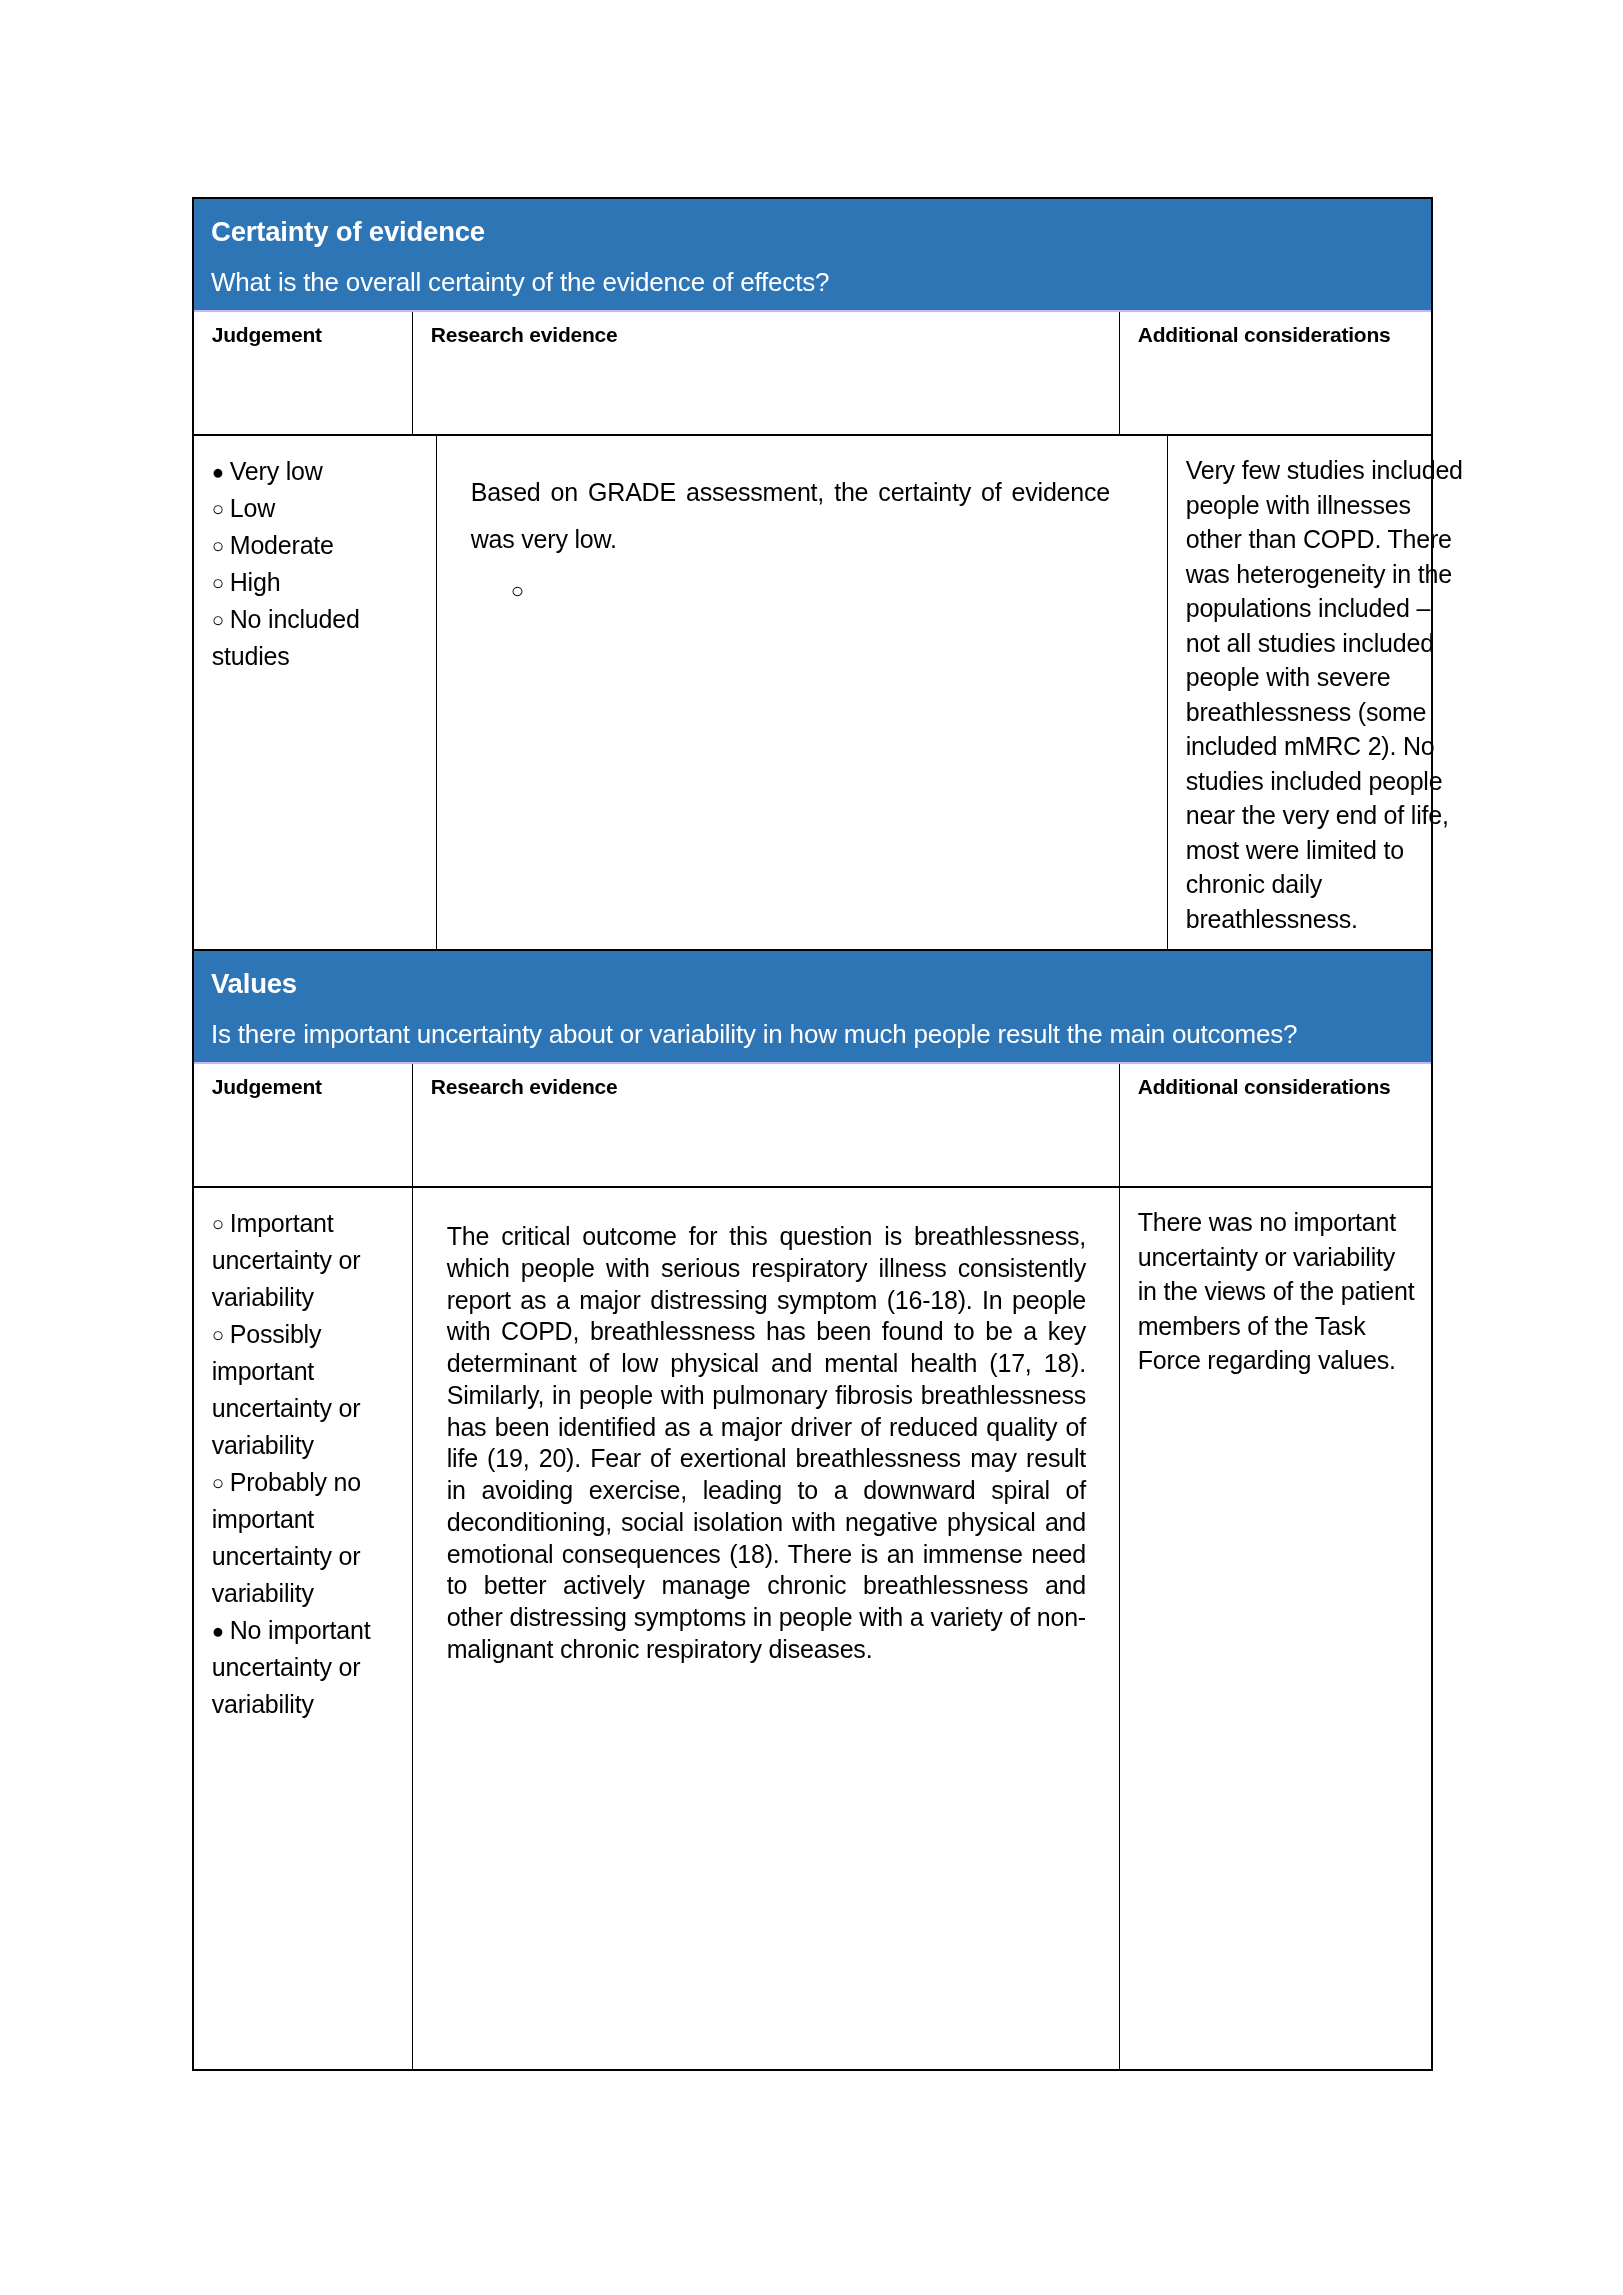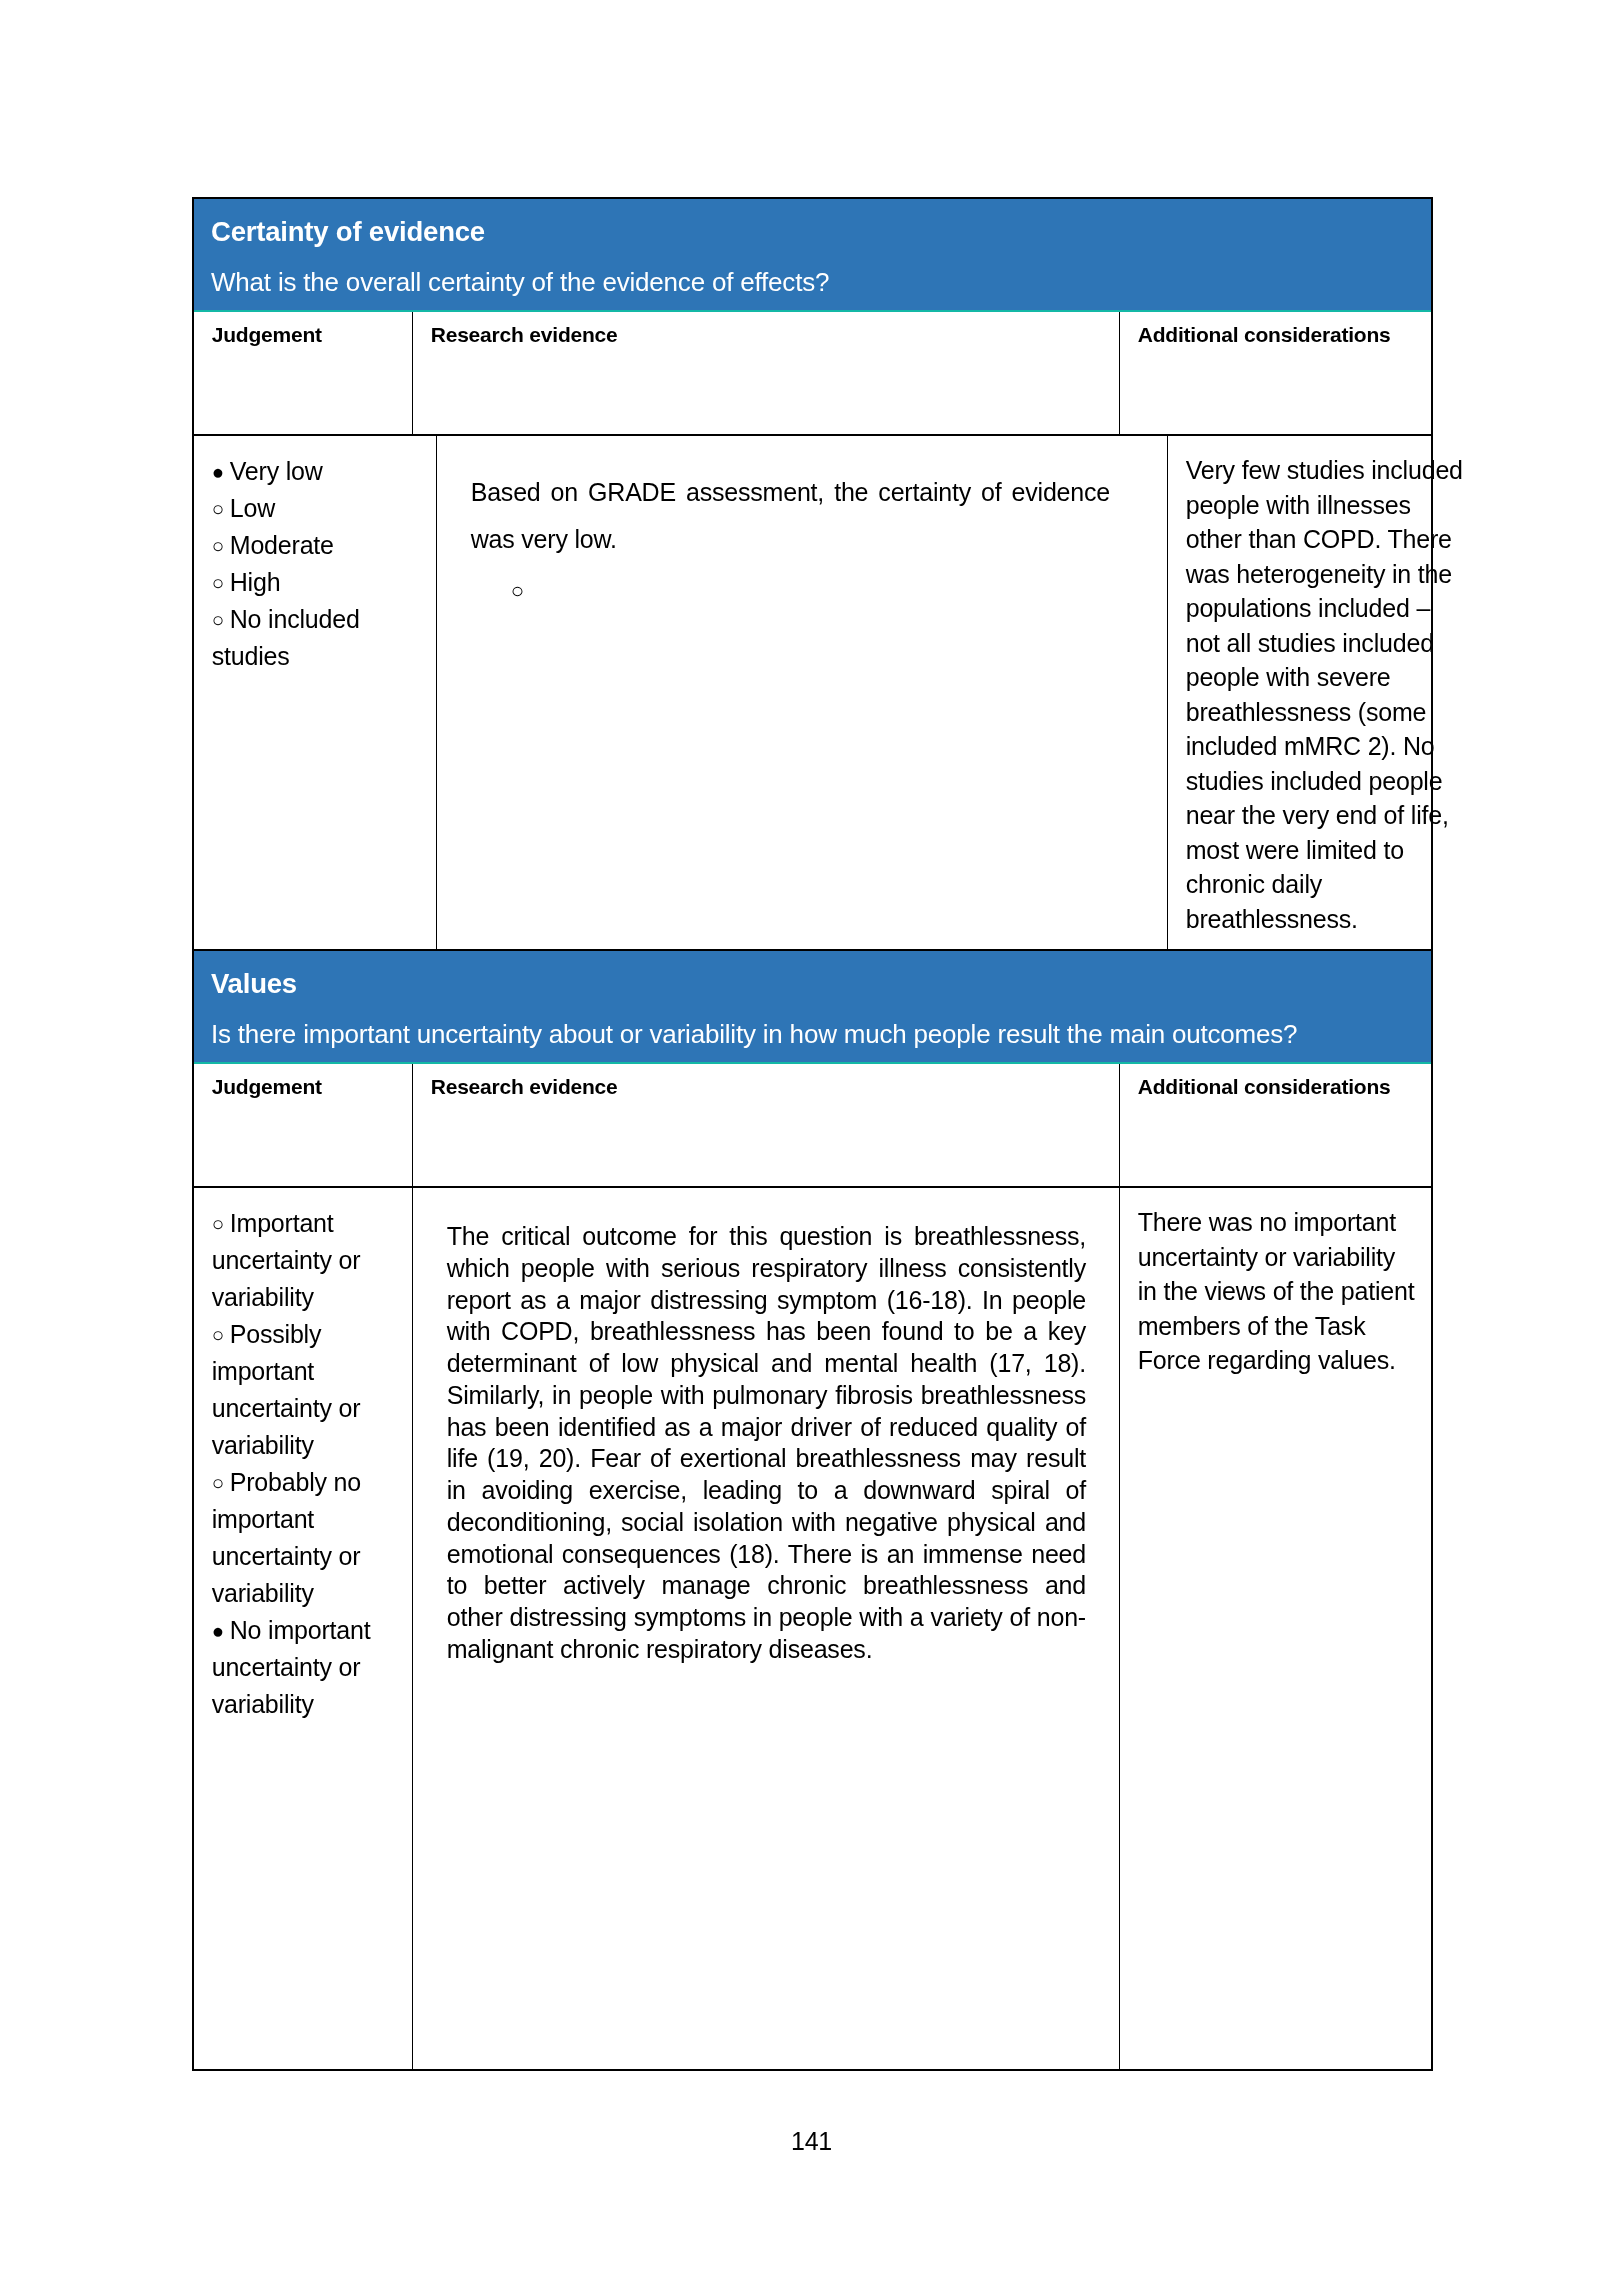--- a/index.html
+++ b/index.html
@@ -21,21 +21,21 @@
     left: 192px;
     top: 197px;
     width: 1241px;
     border: 2px solid #000000;
     box-sizing: border-box;
     background: #ffffff;
   }
   .section-bar {
     background: #2E75B6;
     color: #ffffff;
-    border-bottom: 2px solid #14b8a6;
+    border-bottom: 2px solid #c4b5fd;
     box-sizing: border-box;
     min-height: 113px;
     padding: 18.3px 17px 9.2px 17px;
   }
   .section-bar .bar-title {
     font-size: 27.5px;
     font-weight: bold;
     line-height: 1.1;
     letter-spacing: -0.2px;
   }
@@ -180,16 +180,15 @@
         <span class="judgement-option"><span class="bullet">●</span><span>No important uncertainty or variability</span></span>
       </div>
       <div class="cell evidence-cell">
         <p class="evidence-text tight">The critical outcome for this question is breathlessness, which people with serious respiratory illness consistently report as a major distressing symptom (16-18). In people with COPD, breathlessness has been found to be a key determinant of low physical and mental health (17, 18). Similarly, in people with pulmonary fibrosis breathlessness has been identified as a major driver of reduced quality of life (19, 20). Fear of exertional breathlessness may result in avoiding exercise, leading to a downward spiral of deconditioning, social isolation with negative physical and emotional consequences (18). There is an immense need to better actively manage chronic breathlessness and other distressing symptoms in people with a variety of non-malignant chronic respiratory diseases.</p>
       </div>
       <div class="cell considerations-cell">There was no important uncertainty or variability in the views of the patient members of the Task Force regarding values.</div>
     </div>
 
   </div>
 
-  <div class="page-number">141</div>
 
 </div>
 
 
 </body></html>

